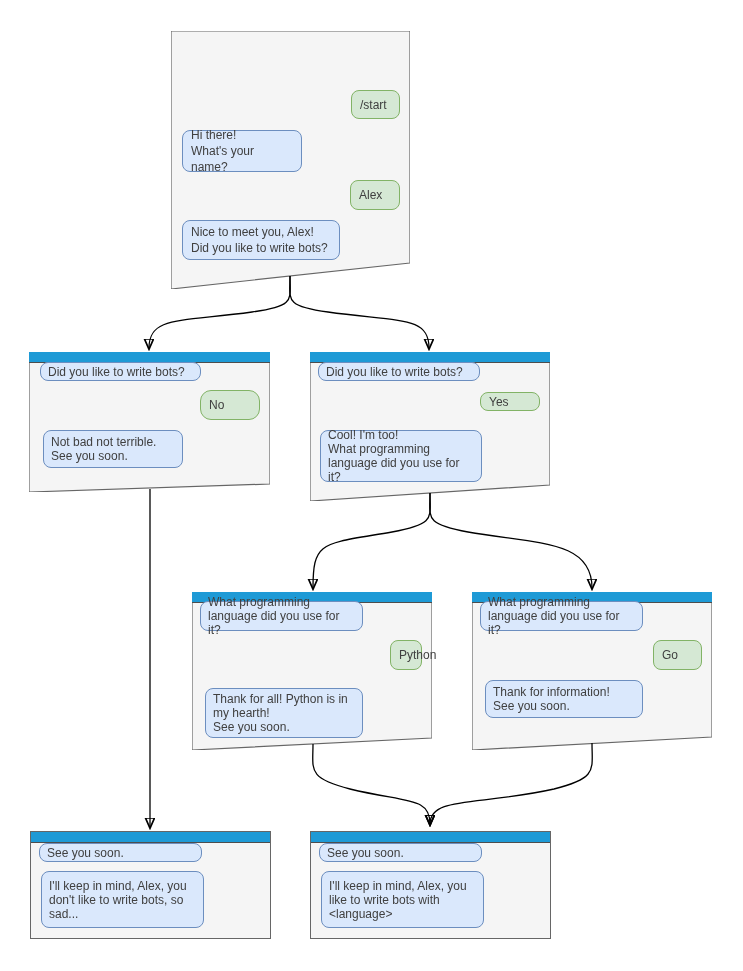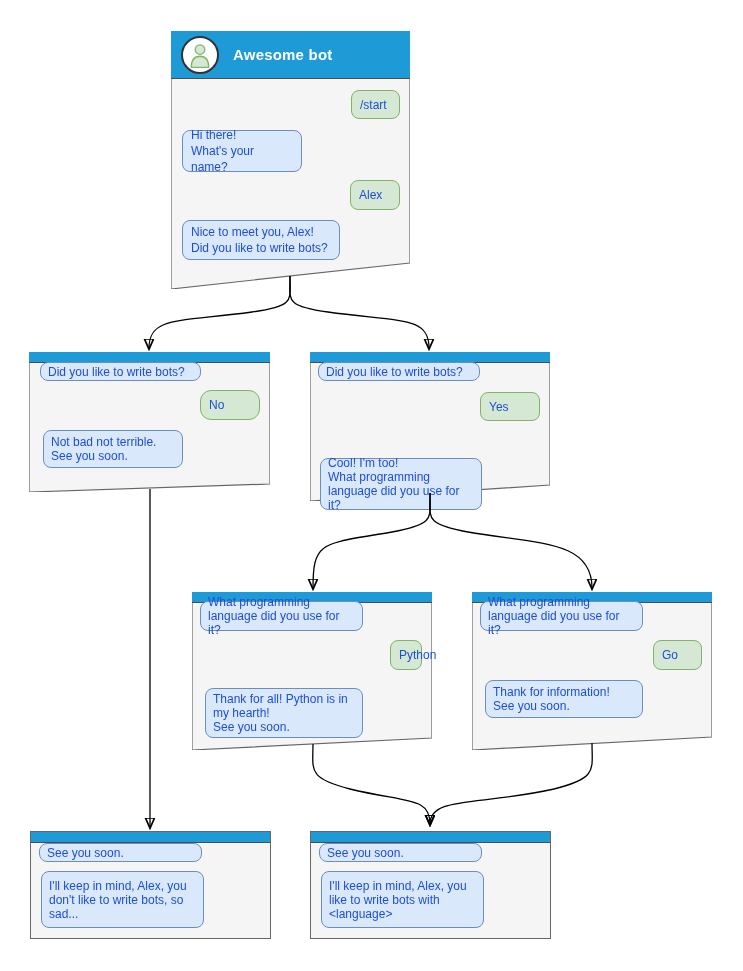--- a/index.html
+++ b/index.html
@@ -31,21 +31,21 @@
     background:#ffffff;border:2px solid #333333;display:flex;align-items:center;justify-content:center;
   }
   .avatar svg{display:block;}
   .person-fill{fill:var(--user-bubble-fill);stroke:var(--user-bubble-stroke);stroke-width:1.4;}
   .win-title{
     position:absolute;left:62px;top:0;height:48px;line-height:48px;
     color:#ffffff;font-weight:bold;font-size:15px;letter-spacing:.2px;
   }
   .bubble{
     position:absolute;z-index:3;display:flex;align-items:center;
-    white-space:pre-line;font-size:12px;line-height:14px;color:#1d4ed8;
+    white-space:pre-line;font-size:12px;line-height:14px;color:#404040;
     border-radius:8px;padding:2px 7px;
   }
   .bubble.bot{background:var(--bot-bubble-fill);border:1px solid var(--bot-bubble-stroke);}
   .bubble.user{background:var(--user-bubble-fill);border:1px solid var(--user-bubble-stroke);padding-left:8px;}
   .window.main .bubble{line-height:16px;padding:4px 8px;}
   .rect-window{background:var(--window-fill);border:1px solid var(--window-stroke);}
   #arrows{position:absolute;inset:0;width:743px;height:971px;z-index:10;pointer-events:none;}
   #arrows path{stroke:#000000;stroke-width:1.3;fill:none;}
 </style>
 </head>
@@ -63,29 +63,20 @@
   <path d="M 430 493 C 430 518 424 524 468 532 C 538 544 592 540 592 588" marker-end="url(#arr)"></path>
   <path d="M 150 489 L 150 827" marker-end="url(#arr)"></path>
   <path d="M 313 744 C 313 770 307 778 350 789 C 408 803 430 797 430 824" marker-end="url(#arr)"></path>
   <path d="M 592 743 C 592 770 598 778 554 789 C 478 806 430 796 430 824" marker-end="url(#arr)"></path>
 </svg>
 
 <div class="window main" style="left:171px;top:31px;width:239px;height:258px;">
   <svg class="win-bg" viewBox="0 0 239 258" preserveAspectRatio="none">
       <polygon points="0,0 239,0 239,232 0,258"></polygon>
     </svg>
-  <div class="win-header big">
-    <div class="avatar">
-      <svg width="22" height="27" viewBox="0 0 24 28">
-        <circle class="person-fill" cx="12" cy="7.5" r="5.2"></circle>
-        <path class="person-fill" d="M2.5,27 C2.5,18 6.5,14.8 12,14.8 C17.5,14.8 21.5,18 21.5,27 Z"></path>
-      </svg>
-    </div>
-    <span class="win-title">Awesome bot</span>
-  </div>
   <div class="bubble user" style="right:10px;top:59px;width:49px;height:29px;">/start</div>
   <div class="bubble bot" style="left:11px;top:99px;width:120px;height:42px;">Hi there!
 What's your name?</div>
   <div class="bubble user" style="right:10px;top:149px;width:50px;height:30px;margin-left:21px;">Alex</div>
   <div class="bubble bot" style="left:11px;top:189px;width:158px;height:40px;">Nice to meet you, Alex!
 Did you like to write bots?</div>
   <svg class="win-outline" viewBox="0 0 239 258" preserveAspectRatio="none">
       <polygon points="0,0 239,0 239,232 0,258"></polygon>
     </svg>
 </div>
@@ -103,22 +94,22 @@
       <polygon points="0,0 241,0 241,132 0,140"></polygon>
     </svg>
 </div>
 
 <div class="window" style="left:310px;top:352px;width:240px;height:149px;">
   <svg class="win-bg" viewBox="0 0 240 149" preserveAspectRatio="none">
       <polygon points="0,0 240,0 240,133 0,149"></polygon>
     </svg>
   <div class="win-header"></div>
   <div class="bubble bot" style="left:8px;top:10px;width:162px;height:19px;">Did you like to write bots?</div>
-  <div class="bubble user" style="right:10px;top:40px;width:60px;height:29px;">Yes</div>
-  <div class="bubble bot" style="left:10px;top:78px;width:162px;height:52px;margin-top:28px;">Cool! I'm too!
+  <div class="bubble user" style="right:10px;top:40px;width:60px;height:19px;">Yes</div>
+  <div class="bubble bot" style="left:10px;top:78px;width:162px;height:52px;">Cool! I'm too!
 What programming
 language did you use for it?</div>
   <svg class="win-outline" viewBox="0 0 240 149" preserveAspectRatio="none">
       <polygon points="0,0 240,0 240,133 0,149"></polygon>
     </svg>
 </div>
 
 <div class="window" style="left:192px;top:592px;width:240px;height:158px;">
   <svg class="win-bg" viewBox="0 0 240 158" preserveAspectRatio="none">
       <polygon points="0,0 240,0 240,146 0,158"></polygon>

